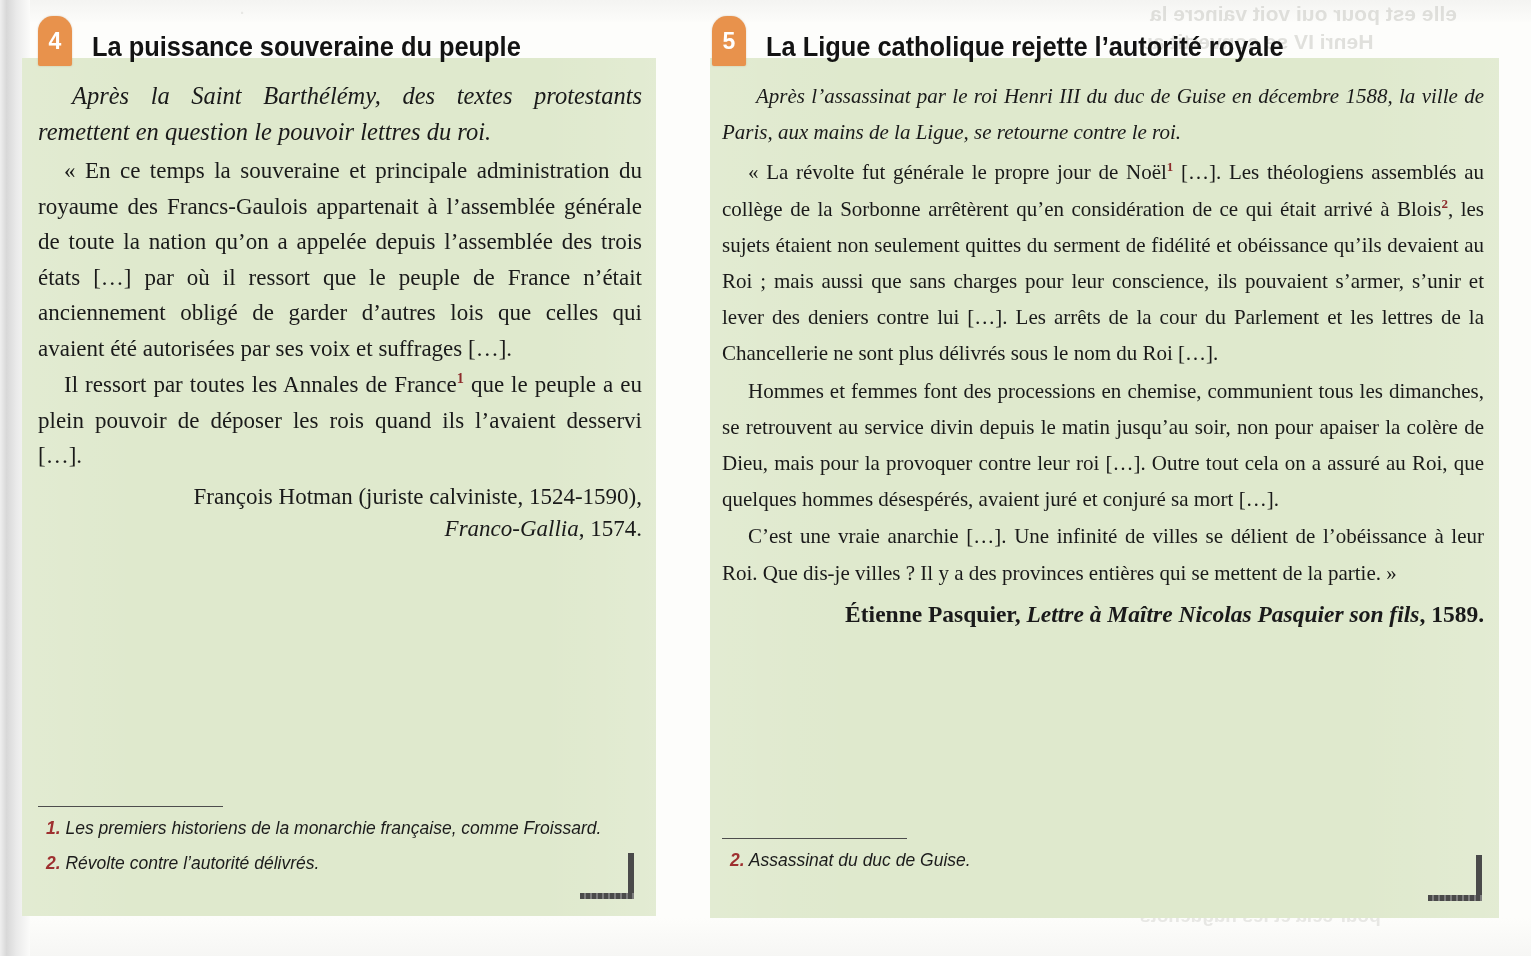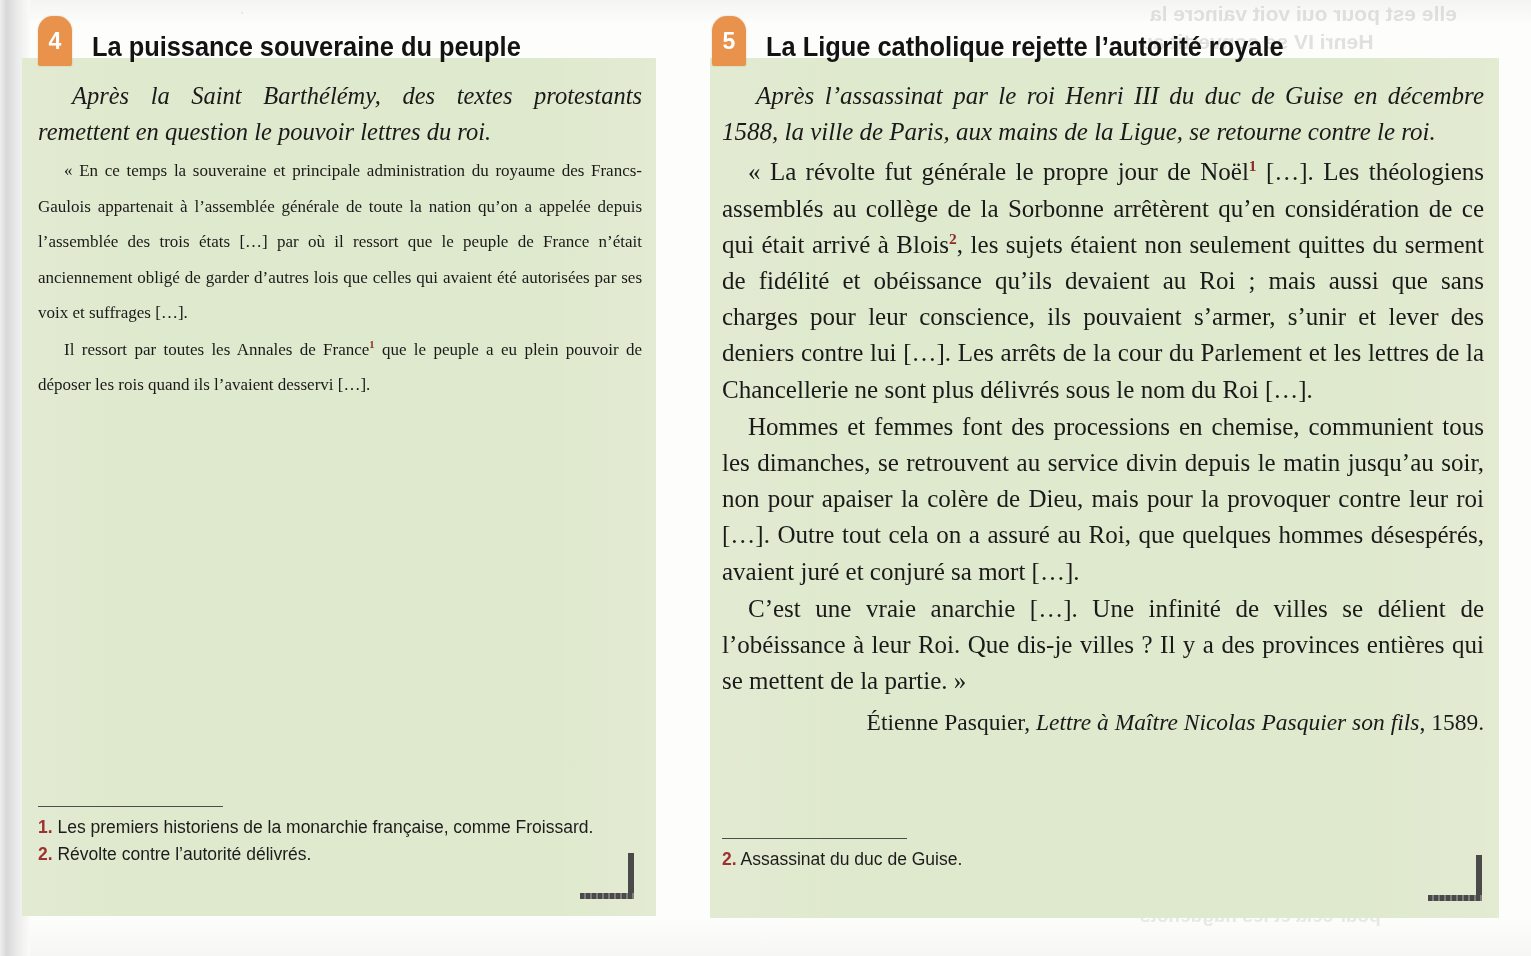--- a/index.html
+++ b/index.html
@@ -154,64 +154,64 @@
     font-family: "Liberation Serif", serif;
   }
   .intro {
     font-style: italic;
     font-size: 24.5px;
     line-height: 35.5px;
     text-indent: 34px;
     margin-bottom: 4px;
   }
   .quote {
-    font-size: 17px;
+    font-size: 23px;
     line-height: 35.5px;
     text-indent: 26px;
   }
   #body-right .intro,
-  #body-right .quote { font-size: 25px; line-height: 36.2px; }
+  #body-right .quote { font-size: 21px; line-height: 36.2px; }
 
   .fn-ref {
     font-size: 0.62em;
     vertical-align: super;
     font-weight: bold;
     color: #8d2b2b;
     line-height: 0;
   }
 
   .source {
     text-align: right;
     font-size: 23px;
     line-height: 32px;
     color: #1a1a1a;
     margin-top: 7px;
     font-family: "Liberation Serif", serif;
   }
   .source em { font-style: italic; }
-  #body-right .source { font-size: 23.5px; }
+  #body-right .source { font-size: 23.5px; font-weight: bold; }
 
   
   .footnotes {
     position: absolute;
     font-family: "Liberation Sans", sans-serif;
     font-size: 17.5px;
     line-height: 27px;
     color: #1c1c1c;
     box-sizing: border-box;
   }
   #footnotes-left  { left: 38px;  top: 806px; width: 580px; }
   #footnotes-right { left: 722px; top: 838px; width: 700px; }
   .fn-rule {
     width: 185px;
     height: 0;
     border-top: 1.6px solid #4d4d4d;
     margin-bottom: 7px;
   }
-  .fn-item { margin: 0; }
+  .fn-item { margin: 8px; font-style: italic; }
   .fn-num {
     color: #9e3030;
     font-weight: bold;
   }
 </style>
 </head>
 <body>
 
 <div id="scan"></div>
 <div class="top-scan-band"></div>
@@ -241,20 +241,24 @@
 
     <p class="para quote">
       <span>« En ce temps la souveraine et principale administration du royaume des Francs-Gaulois appartenait à l’assemblée générale de toute la nation qu’on a appelée depuis l’assemblée des trois états […] par où il ressort que le peuple de France n’était anciennement obligé de garder d’autres lois que celles qui avaient été autorisées par ses voix et suffrages […].</span>
     </p>
 
     <p class="para quote">
       <span>Il ressort par toutes les Annales de France</span><span class="fn-ref">1</span><span> que le peuple a eu plein pouvoir de déposer les rois quand ils l’avaient desservi […].</span>
     </p>
 
 
+    <div class="source">
+      <div>François Hotman (juriste calviniste, 1524-1590),</div>
+      <div><em>Franco-Gallia</em><span>, 1574.</span></div>
+    </div>
   </div>
 
   <div class="footnotes" id="footnotes-left">
     <div class="fn-rule"></div>
     <p class="fn-item"><span class="fn-num">1.</span><span> Les premiers historiens de la monarchie française, comme Froissard.</span></p>
     <p class="fn-item"><span class="fn-num">2.</span><span> Révolte contre l’autorité délivrés.</span></p>
   </div>
 
   <div class="panel" id="panel-right"></div>
   <div class="corner-bracket" id="bracket-right">

